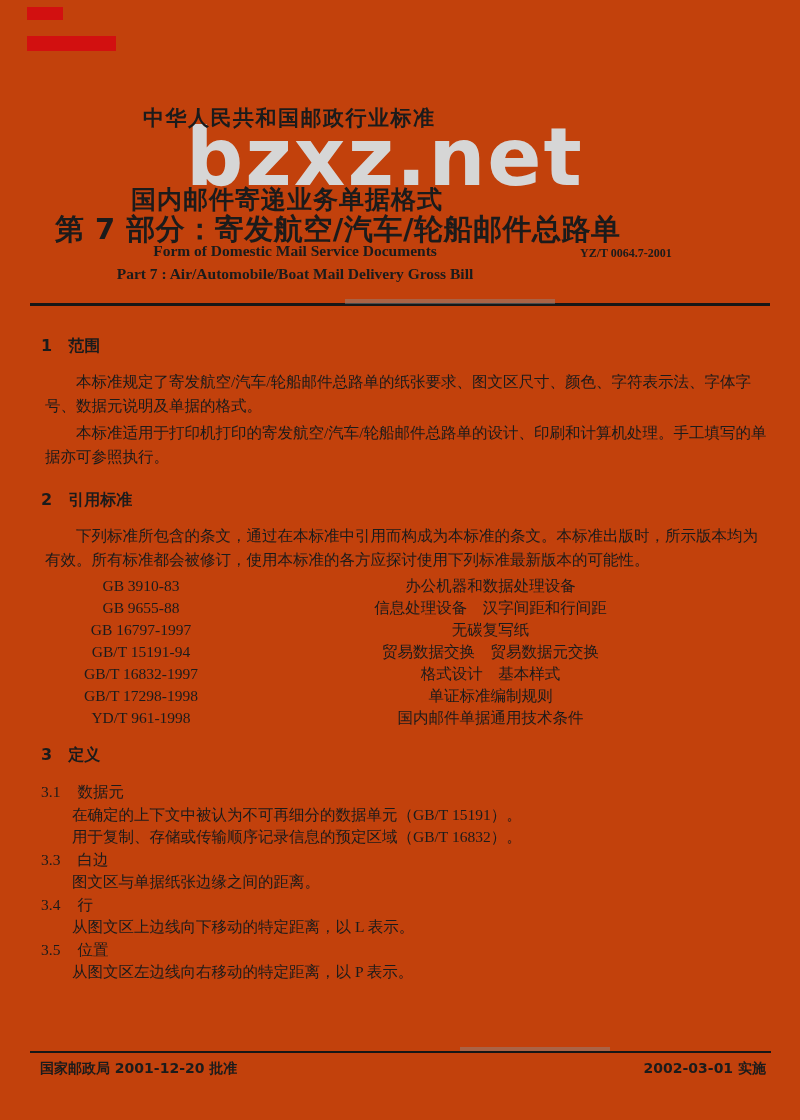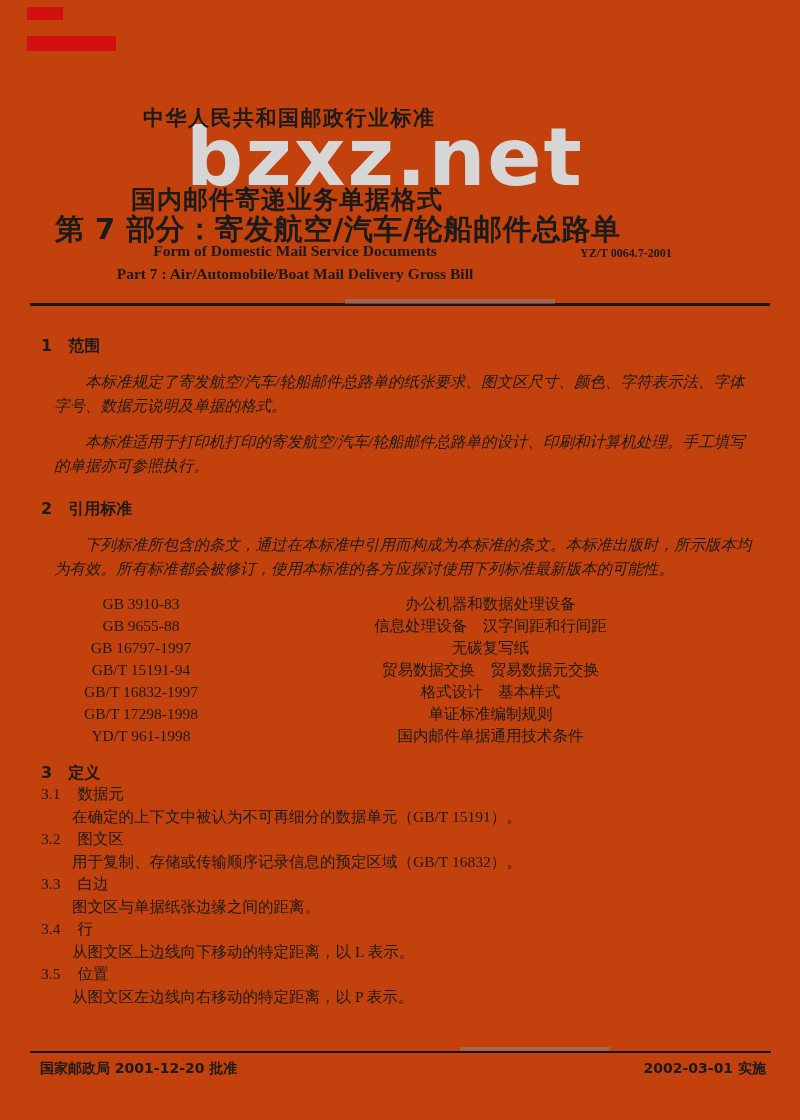--- a/index.html
+++ b/index.html
@@ -49,22 +49,22 @@
   .smudge.s1{left:345px;top:299px;width:210px;height:5px;}
   .smudge.s2{left:460px;top:1047px;width:150px;height:4px;}
 
   
   .content{position:absolute;left:41px;top:336px;width:730px;font-size:15.5px;line-height:23.5px;z-index:2;}
   .sec{
     font-family:"DejaVu Sans","Liberation Sans",sans-serif;font-weight:bold;
     font-size:16px;line-height:20px;margin:0 0 14px 0;
   }
   .sec.s2{margin-top:22px;}
-  .sec.s3{margin-top:16px;margin-bottom:0;}
-  .para{margin:13px;text-indent:2em;font-style:italic;}
+  .sec.s3{margin-top:16px;margin-bottom:16px;}
+  .para{margin:4px;text-indent:2em;}
   .refs{margin:4px 0 0 31px;}
   .ref-row{display:flex;line-height:22px;text-align:center;}
   .ref-code{width:138px;flex:0 0 138px;}
   .ref-title{flex:1;}
   .defs{line-height:22.5px;}
   .def-head{display:flex;text-align:center;}
   .def-num{flex:0 0 auto;}
   .def-term{margin-left:17px;}
   .def-text{text-indent:2em;}
 
@@ -142,24 +142,20 @@
 
     <div class="defs">
       <div class="def-item">
         <div class="def-head">
           <span class="def-num">3.1</span>
           <span class="def-term">数据元</span>
         </div>
         <div class="def-text">在确定的上下文中被认为不可再细分的数据单元（GB/T 15191）。</div>
       </div>
       <div class="def-item">
-        <div class="def-head">
-          <span class="def-num">3.2</span>
-          <span class="def-term">图文区</span>
-        </div>
         <div class="def-text">用于复制、存储或传输顺序记录信息的预定区域（GB/T 16832）。</div>
       </div>
       <div class="def-item">
         <div class="def-head">
           <span class="def-num">3.3</span>
           <span class="def-term">白边</span>
         </div>
         <div class="def-text">图文区与单据纸张边缘之间的距离。</div>
       </div>
       <div class="def-item">

